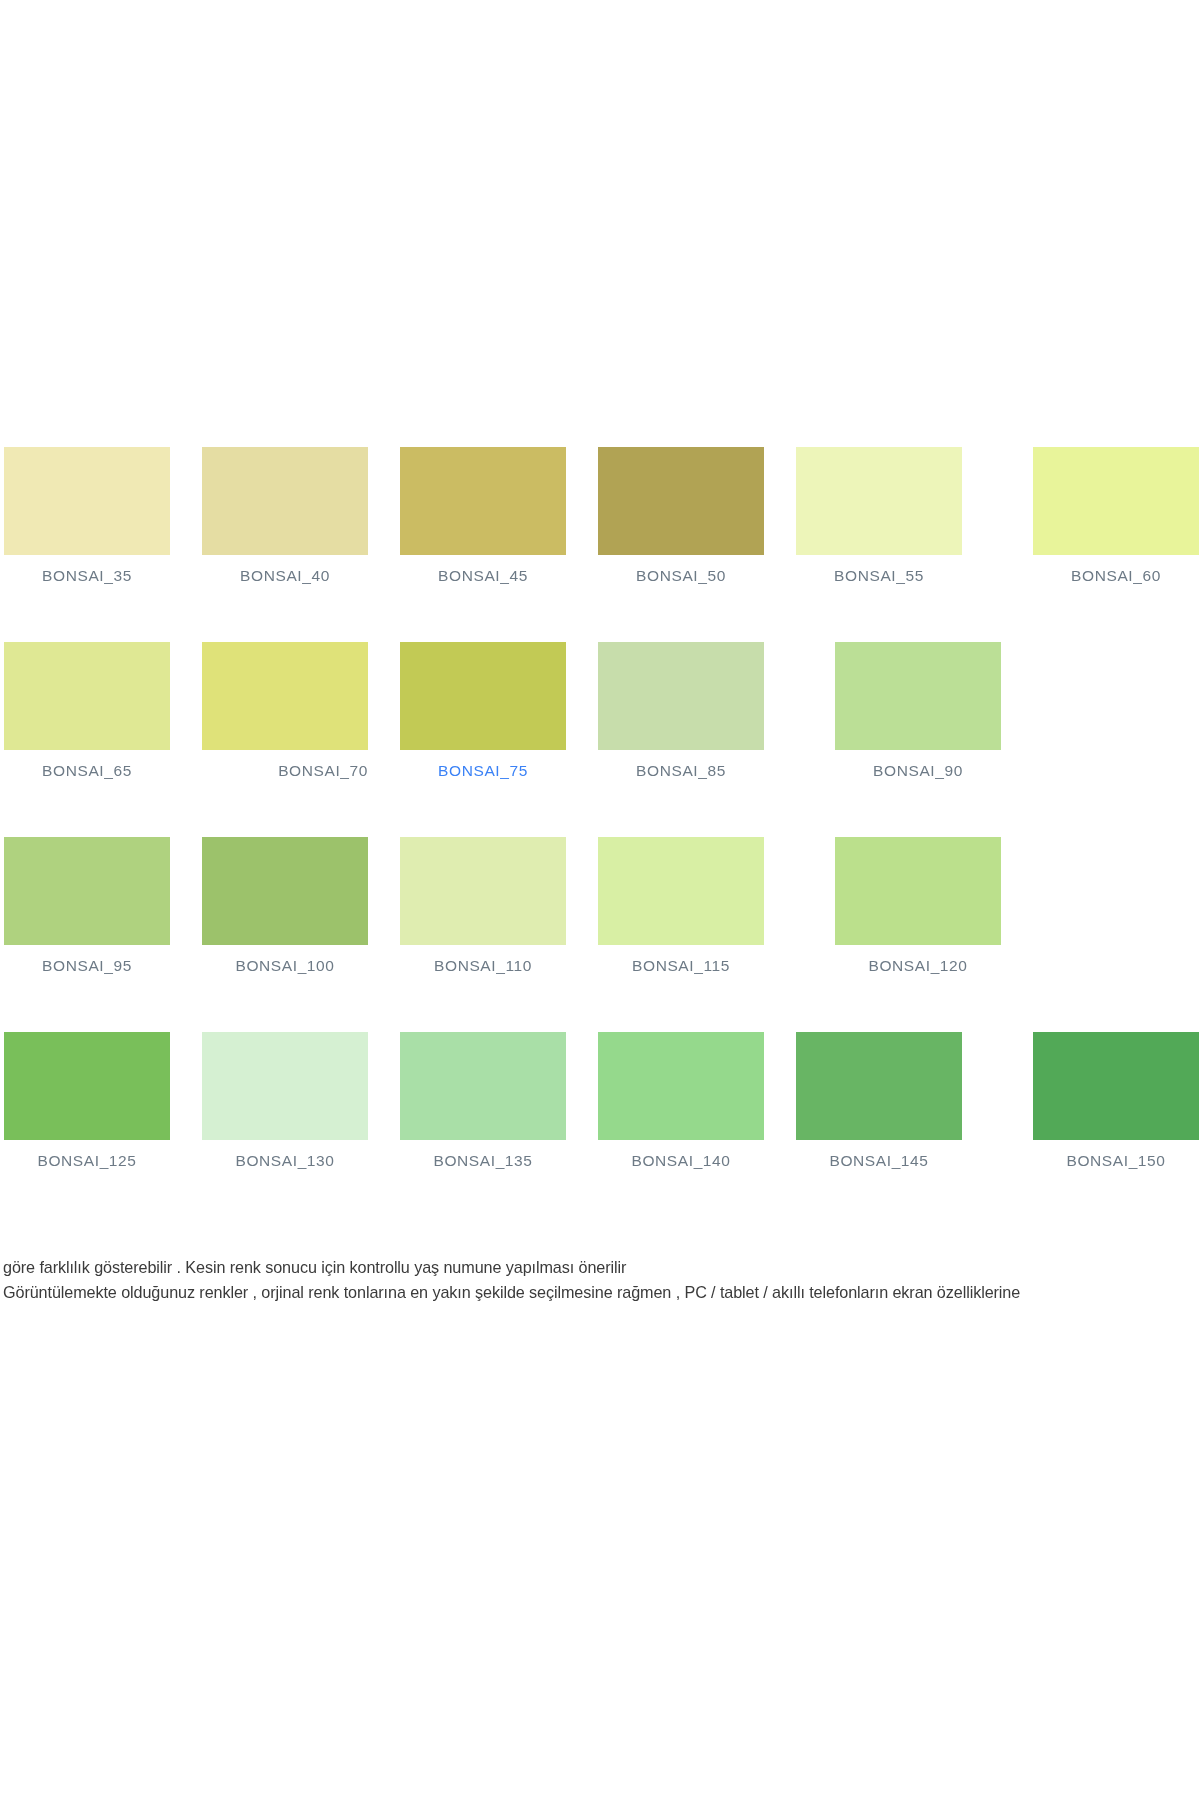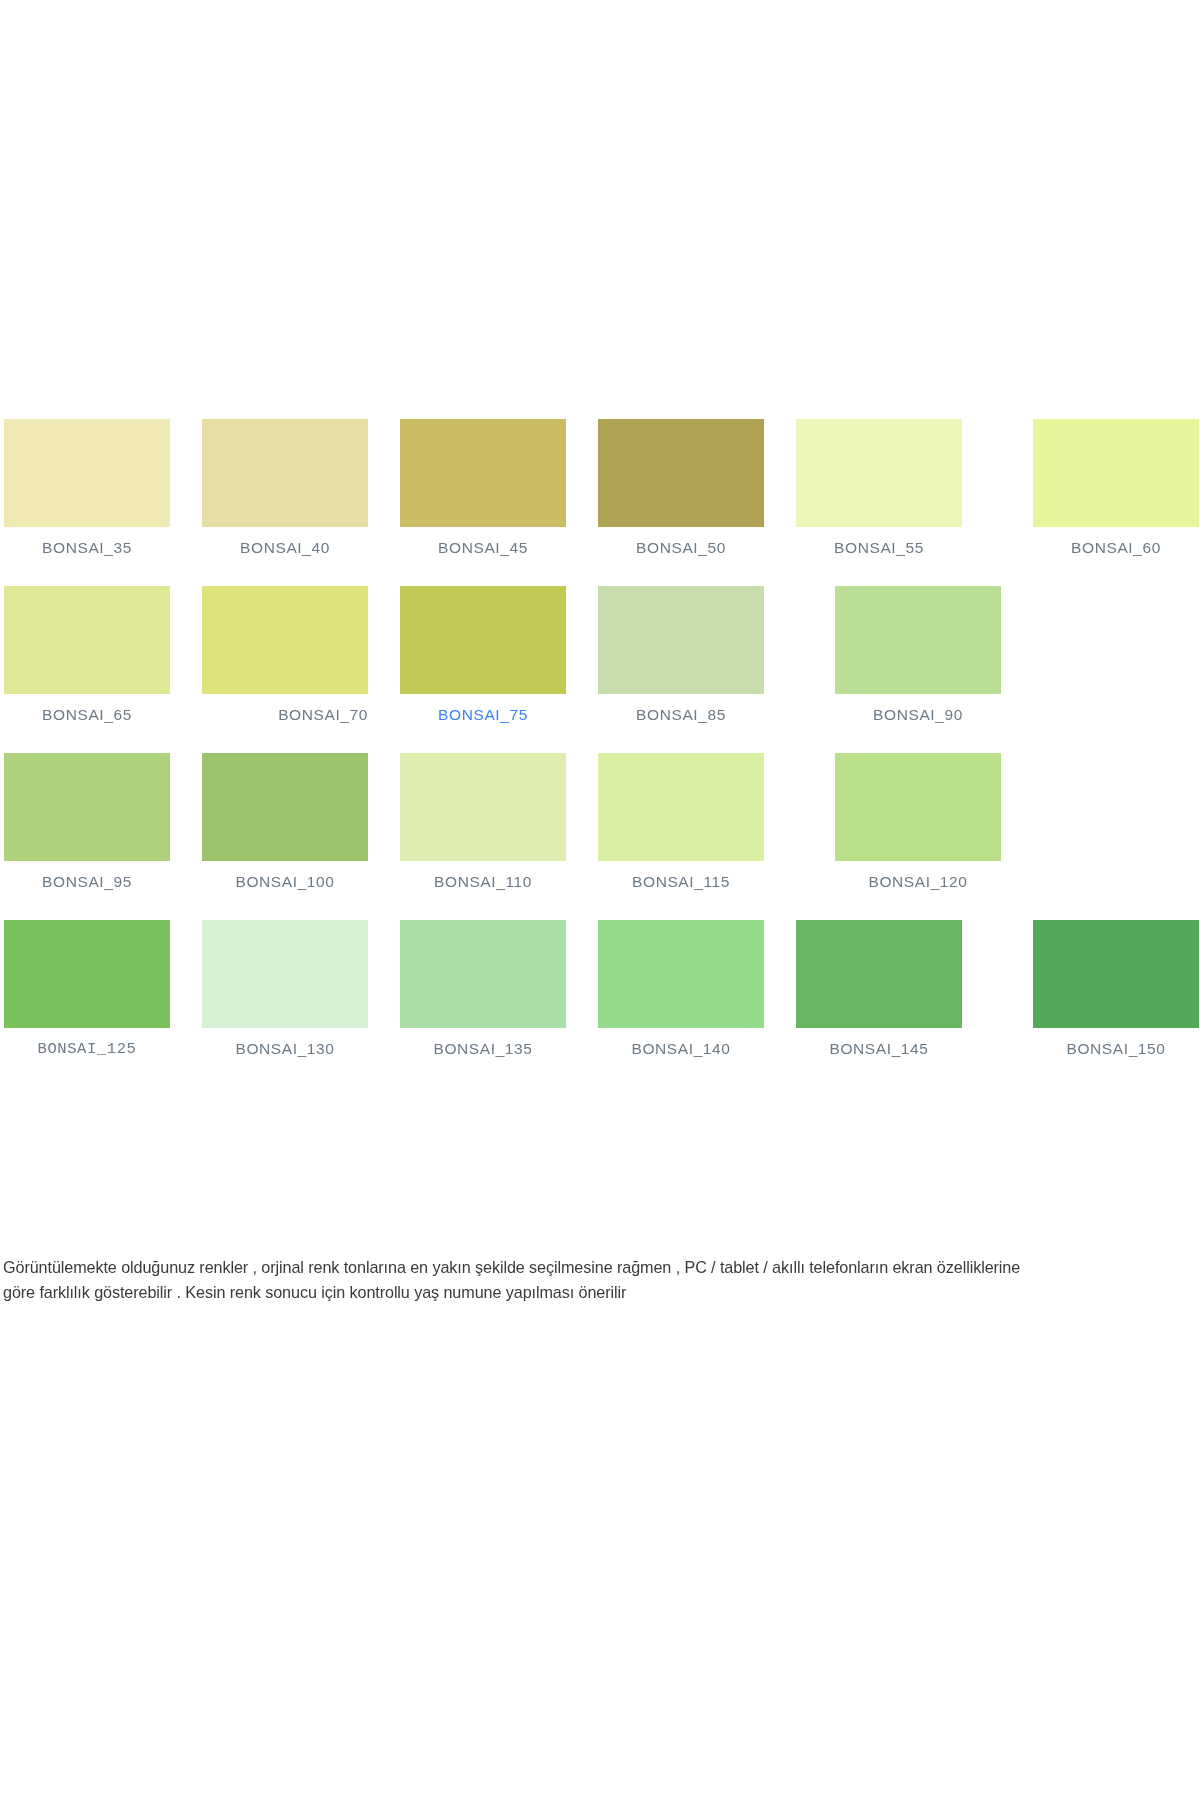--- a/index.html
+++ b/index.html
@@ -30,20 +30,21 @@
     position: absolute;
     left: 4px;
     top: 419px;
     width: 1192px;
   }
 
   .palette-row {
     display: flex;
     width: 100%;
     margin-bottom: 0px;
+    margin-top: 28px;
   }
 
   .swatch-cell {
     width: 166px;
     margin-right: 32px;
     display: block;
   }
   .swatch-cell:last-child {
     margin-right: 0;
     padding-left: 39px;
@@ -171,21 +172,21 @@
         <span class="swatch-chip" style="background-color: rgb(187, 224, 140);"></span>
         <span class="swatch-label" style="color: rgb(109, 122, 134);">BONSAI_120</span>
       </div>
     </div>
 
     <div class="row-spacer"></div>
 
     <div class="palette-row">
       <div class="swatch-cell">
         <span class="swatch-chip" style="background-color: rgb(121, 191, 90);"></span>
-        <span class="swatch-label" style="color: rgb(109, 122, 134); font-family: Liberation Mono, monospace;">BONSAI_125</span>
+        <span class="swatch-label" style="color: rgb(109, 122, 134);">BONSAI_125</span>
       </div>
       <div class="swatch-cell">
         <span class="swatch-chip" style="background-color: rgb(213, 240, 210);"></span>
         <span class="swatch-label" style="color: rgb(109, 122, 134);">BONSAI_130</span>
       </div>
       <div class="swatch-cell">
         <span class="swatch-chip" style="background-color: rgb(169, 223, 167);"></span>
         <span class="swatch-label" style="color: rgb(109, 122, 134);">BONSAI_135</span>
       </div>
       <div class="swatch-cell">
@@ -198,17 +199,17 @@
       </div>
       <div class="swatch-cell">
         <span class="swatch-chip" style="background-color: rgb(82, 169, 87);"></span>
         <span class="swatch-label" style="color: rgb(109, 122, 134);">BONSAI_150</span>
       </div>
     </div>
 
   </div>
 
   <div id="disclaimer" style="color: rgb(59, 59, 59);">
+    <span class="line">göre farklılık gösterebilir . Kesin renk sonucu için kontrollu yaş numune yapılması önerilir</span>
     <span class="line">Görüntülemekte olduğunuz renkler , orjinal renk tonlarına en yakın şekilde seçilmesine rağmen , PC / tablet / akıllı telefonların ekran özelliklerine</span>
-    <span class="line">göre farklılık gösterebilir . Kesin renk sonucu için kontrollu yaş numune yapılması önerilir</span>
   </div>
 
 </div>
 
 </body></html>

